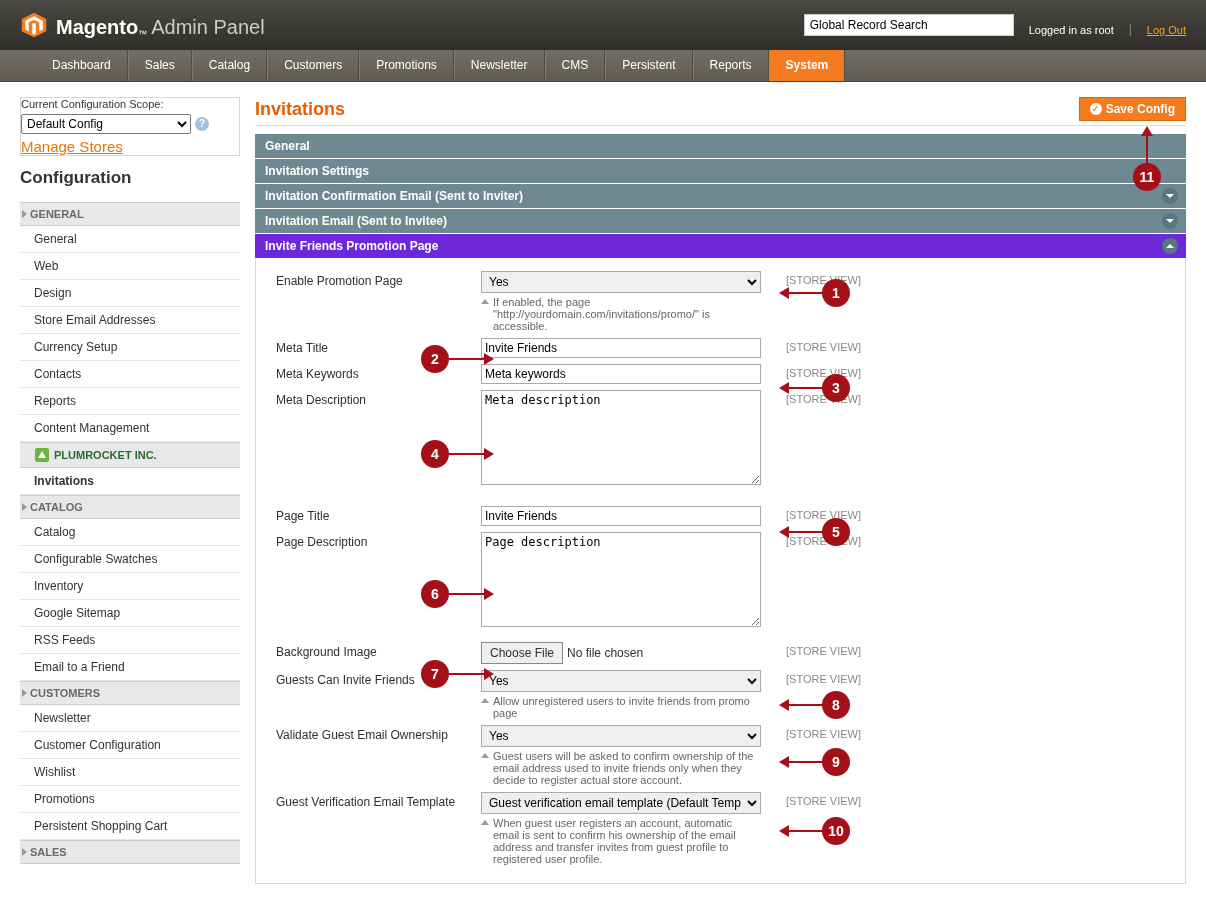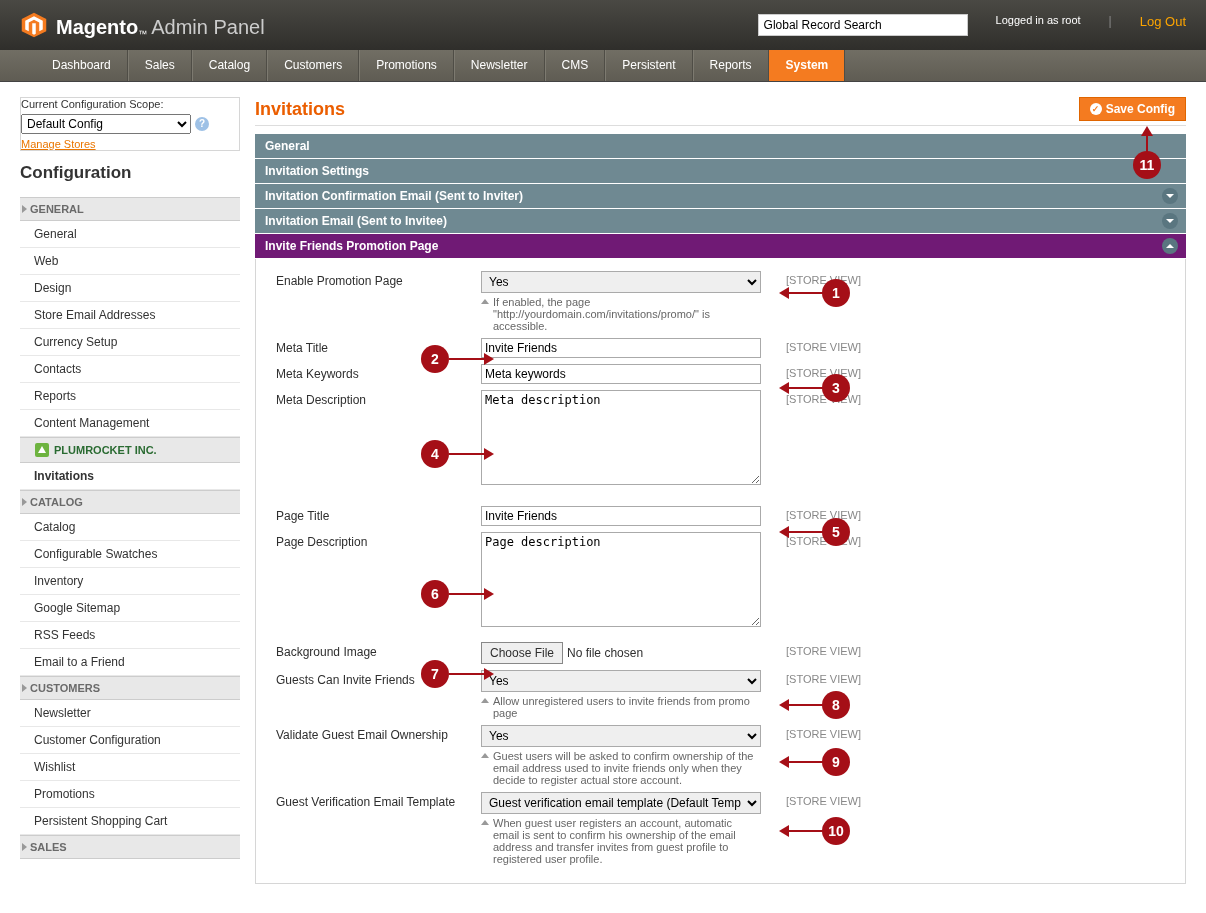--- a/index.html
+++ b/index.html
@@ -3,51 +3,51 @@
 <meta charset="utf-8">
 <style>
   * { margin: 0; padding: 0; box-sizing: border-box; }
   body { font-family: Arial, Helvetica, sans-serif; font-size: 12px; background: #fff; color: #2f2f2f; }
   .header { background: linear-gradient(#4a4944,#2f2e2b); height: 50px; display:flex; align-items:center; padding:0 20px; justify-content:space-between; }
   .logo { display:flex; align-items:flex-end; color:#fff; font-size:20px; }
   .logo-icon { width:28px; height:28px; margin-right:8px; }
   .logo-text1 { font-weight:bold; color:#fff; }
   .logo-tm { font-size:9px; vertical-align:super; margin-right:4px;}
   .logo-text2 { font-weight:300; color:#ccc; }
-  .header-right { display:flex; align-items:flex-start; gap:28px; }
+  .header-right { display:flex; align-items:flex-end; gap:15px; }
   .search-box { width:210px; height:22px; padding:2px 5px; font-size:12px; border:1px solid #ccc; }
   .logged-in { color:#fff; font-size:11px;}
-  .logout { color:#fca400; font-size:13px;}
+  .logout { color:#fca400; text-decoration:underline; font-size:11px;}
   .nav { background: linear-gradient(#716e64,#5f5c53); height:32px; display:flex; padding-left:36px; border-bottom:1px solid #434343;}
   .nav-item { color:#fff; padding:8px 16px; font-size:12px; cursor:pointer; border-right:1px solid #4f4d46; border-left:1px solid #7d7a70;}
   .nav-item:first-child{border-left:none;}
   .nav-item.active { background:#f47b20; font-weight:bold; border-left:1px solid #f47b20;}
   .container { display:flex; padding:15px 20px; gap:15px; }
   .sidebar { width:220px; flex-shrink:0; }
   .scope-box { background:#fff; border:1px solid #d6d6d6; padding:0; margin-bottom:12px; font-size:11px;}
   .scope-label { color:#333; display:block; margin-bottom:4px;}
   .scope-row { display:flex; align-items:center; gap:4px;}
   .scope-select { width:170px; font-size:12px; padding:1px;}
   .help-icon { width:14px; height:14px; background:#9ec1e6; border-radius:7px; color:#fff; font-size:10px; text-align:center; line-height:14px; font-weight:bold;}
-  .manage-stores { color:#ea7601; text-decoration:underline; font-size:11px; display:inline-block; margin-top:4px;}
+  .manage-stores { color:#ea7601; text-decoration:underline; font-size:15px; display:inline-block; margin-top:4px;}
   .config-title { font-size:17px; font-weight:bold; color:#333; margin:10px 0 14px; }
   .sb-section-head { background:#e8e8e8; color:#6a6a6a; font-weight:bold; font-size:11px; padding:5px 10px; border-top:1px solid #ccc; border-bottom:1px solid #ccc; position:relative;}
   .sb-section-head .tri { position:absolute; left:2px; top:7px; width:0;height:0;border-top:4px solid transparent;border-bottom:4px solid transparent;border-left:5px solid #999;}
   .sb-item { padding:6px 10px 6px 14px; font-size:12px; color:#333; border-bottom:1px solid #e8e8e8; cursor:pointer;}
   .sb-item.active { background:#fff; font-weight:bold; }
   .pr-head { background:#e8e8e8; color:#2a6b32; font-weight:bold; font-size:11px; padding:5px 10px; border-top:1px solid #ccc; border-bottom:1px solid #ccc; display:flex; align-items:center; gap:5px;}
   .pr-ico { width:14px; height:14px; background:#6db33f; display:inline-block; border-radius:2px; position:relative;}
   .pr-ico::after{content:"";position:absolute;left:3px;top:3px;width:0;height:0;border-left:4px solid transparent;border-right:4px solid transparent;border-bottom:7px solid #fff;}
   .main { flex:1; min-width:0; }
   .page-head { display:flex; justify-content:space-between; align-items:center; margin-bottom:8px; padding-bottom:4px; border-bottom:1px solid #ddd;}
   .page-title { color:#eb5e00; font-size:18px; font-weight:bold; }
   .save-btn { background:#f47b20; color:#fff; border:1px solid #e06500; padding:4px 10px; font-size:12px; font-weight:bold; display:flex; align-items:center; gap:4px; cursor:pointer;}
   .save-ico { width:12px; height:12px; border-radius:6px; background:#fff; color:#f47b20; font-size:9px; text-align:center; line-height:12px; font-weight:bold;}
   .fieldset-head { background:#6f8992; color:#fff; padding:5px 10px; font-weight:bold; font-size:12px; border-bottom:1px solid #fff; cursor:pointer; position:relative;}
-  .fieldset-head.expanded { background:#701a75; }
+  .fieldset-head.expanded { background:#6d28d9; }
   .toggle-ico { position:absolute; right:8px; top:4px; width:16px; height:16px; border-radius:8px; background:#5a7680; display:flex; align-items:center; justify-content:center;}
   .toggle-ico svg { width:10px; height:10px; }
   .form-body { background:#fff; border:1px solid #d6d6d6; border-top:none; padding:12px 20px;}
   .form-row { display:flex; align-items:flex-start; margin-bottom:6px; }
   .form-label { width:205px; font-size:12px; padding-top:3px;}
   .form-field { width:280px; }
   .form-field select, .form-field input[type=text] { width:100%; font-size:12px; padding:2px 3px; border:1px solid #aaa;}
   .form-field textarea { width:100%; height:95px; font-size:12px; padding:2px 3px; border:1px solid #aaa; resize:both;}
   .form-scope { width:90px; text-align:right; color:#888; font-size:11px; padding-top:3px; margin-left:10px;}
   .hint { font-size:11px; color:#666; margin-top:3px; position:relative; padding-left:12px;}
@@ -287,14 +287,14 @@
 
 <div class="callout" style="top:691px;left:822px;">8</div>
 <div class="arrow-l" style="top:697px;left:779px;"></div>
 
 <div class="callout" style="top:748px;left:822px;">9</div>
 <div class="arrow-l" style="top:754px;left:779px;"></div>
 
 <div class="callout" style="top:817px;left:822px;">10</div>
 <div class="arrow-l" style="top:823px;left:779px;"></div>
 
-<div class="callout" style="top:151px;left:1133px;">11</div>
+<div class="callout" style="top:163px;left:1133px;">11</div>
 <div class="arrow-u" style="top:126px;left:1140px;"></div>
 
 </body></html>

